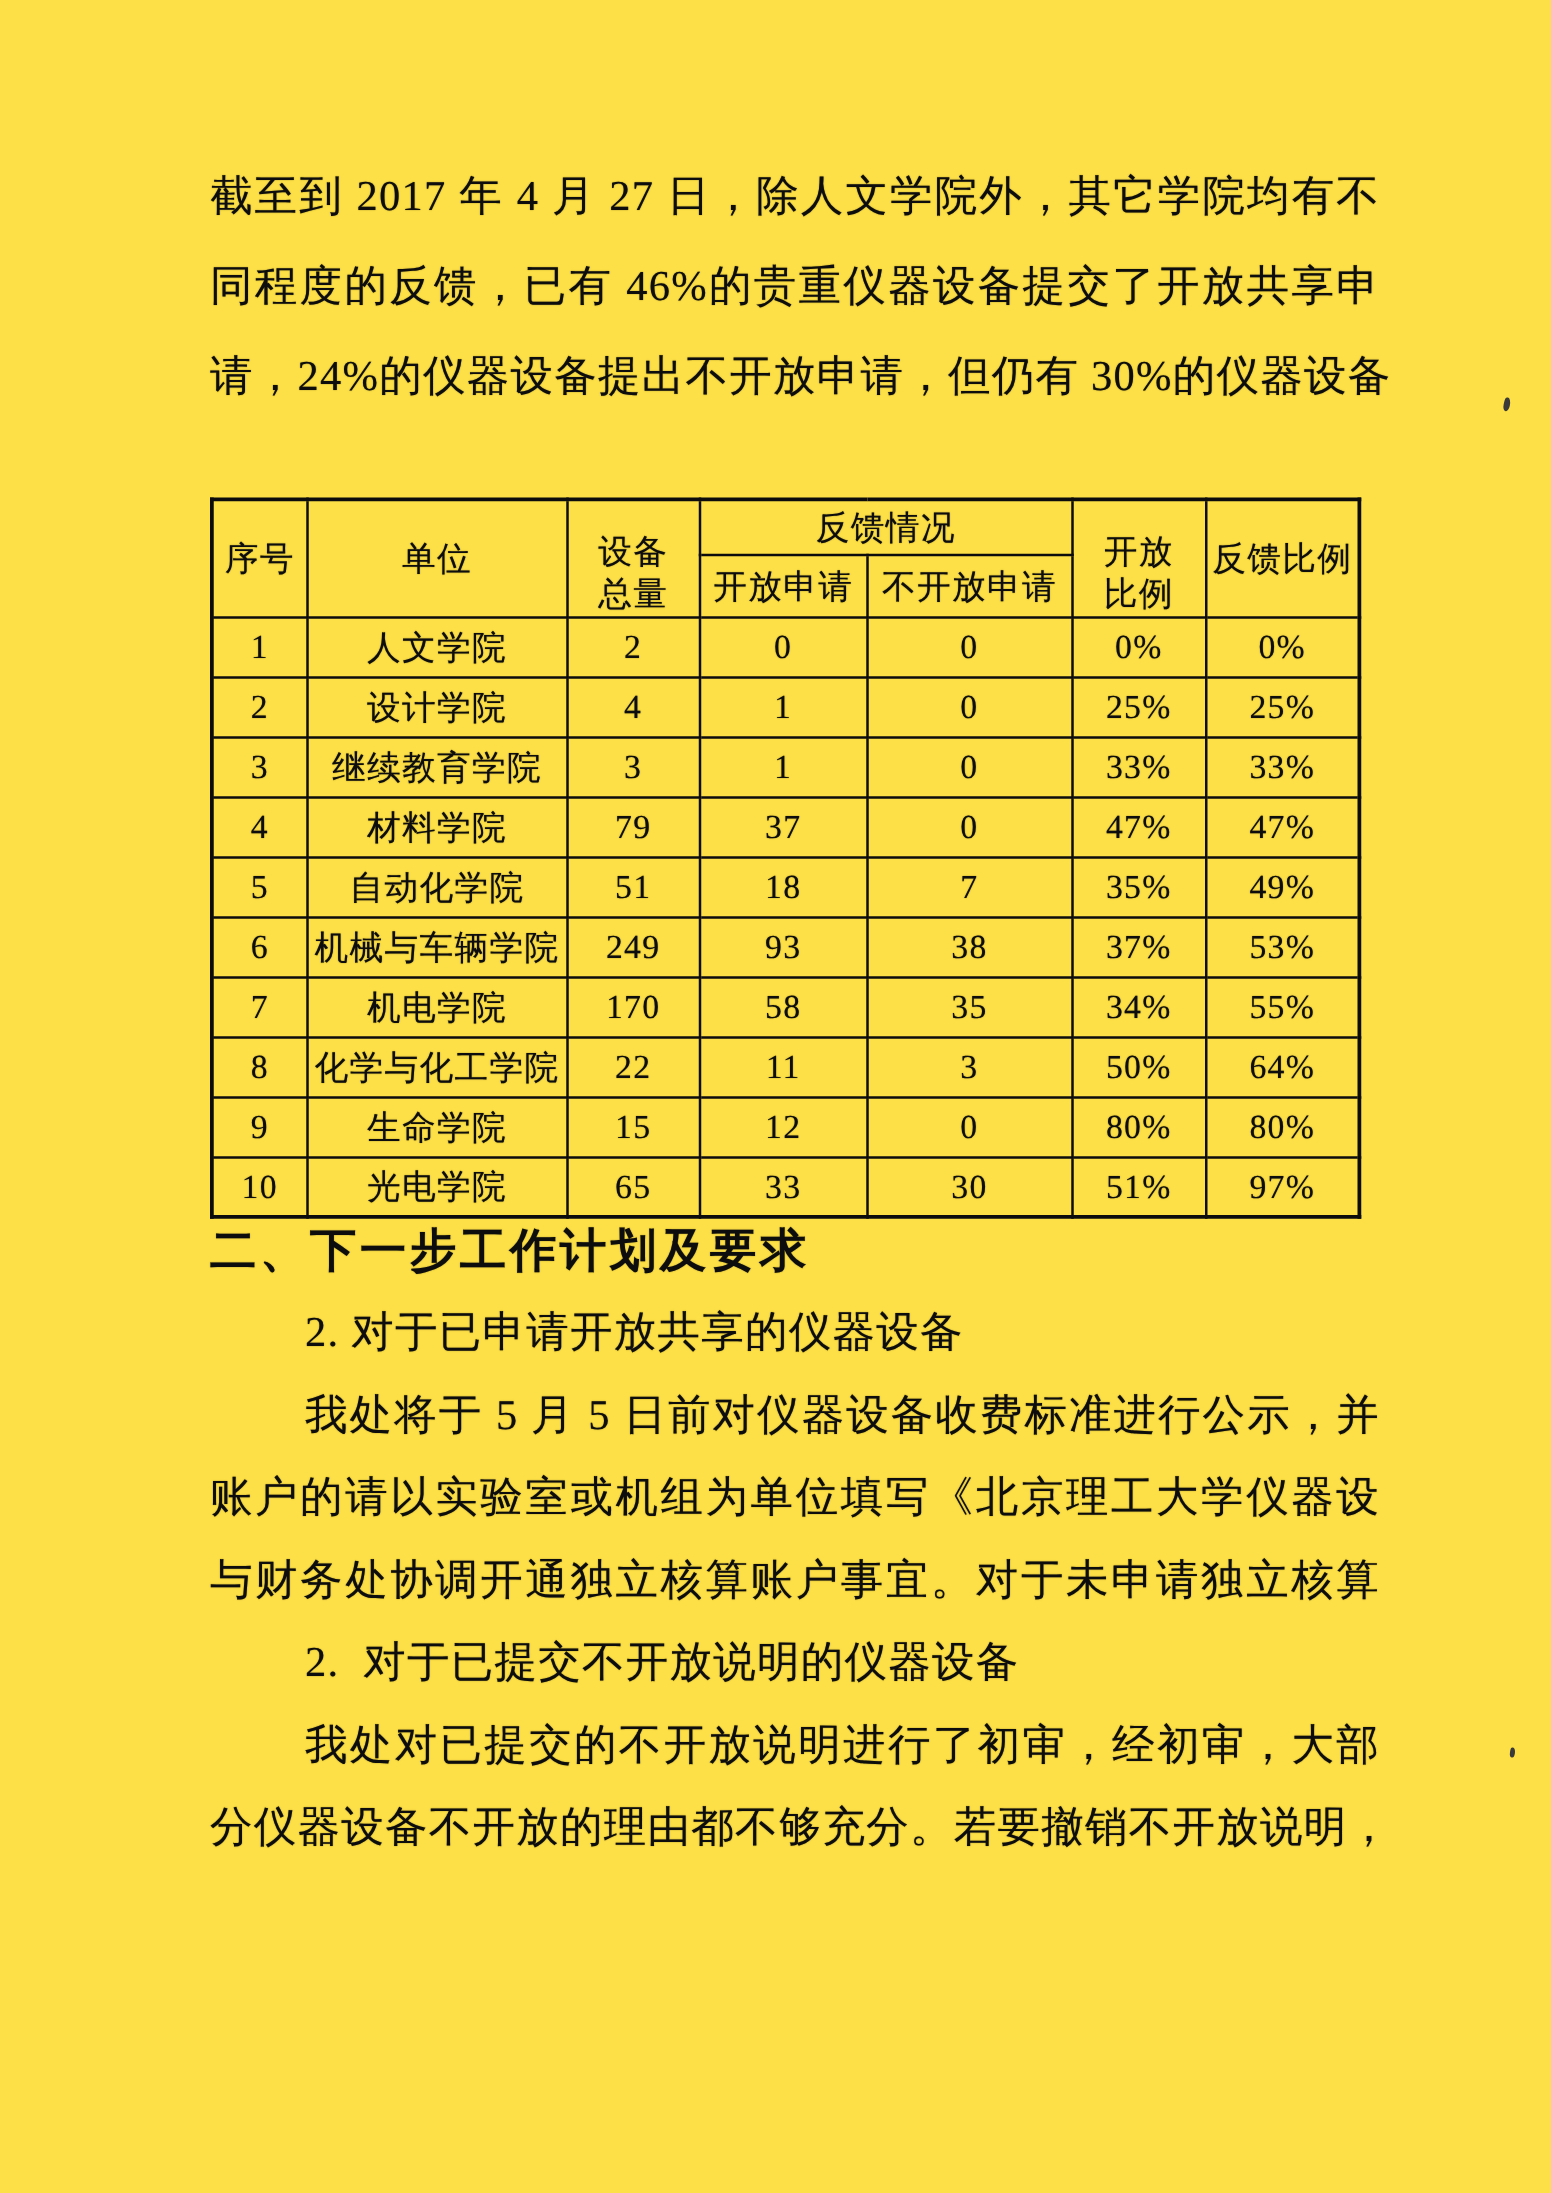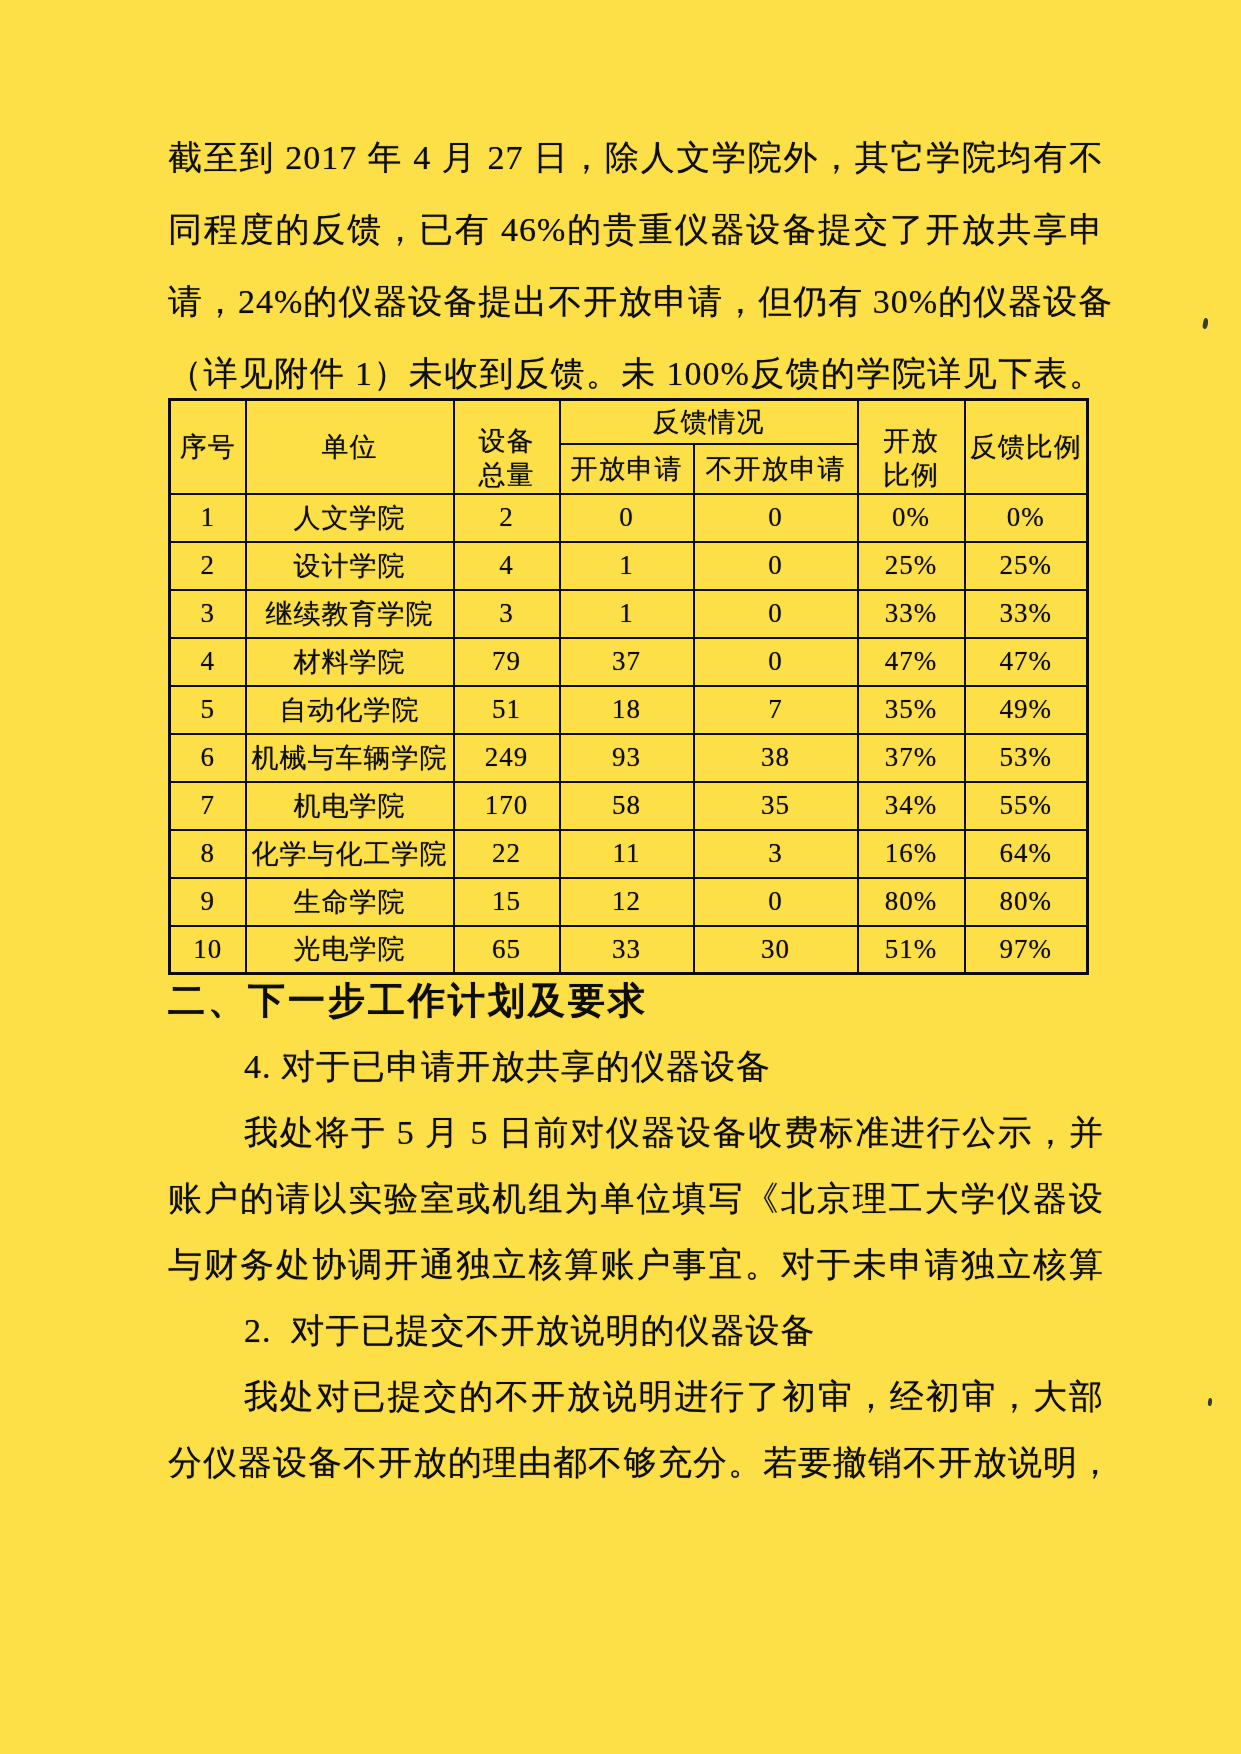--- a/index.html
+++ b/index.html
@@ -80,21 +80,20 @@
 </style>
 </head>
 <body>
 
 <div class="page">
 
   <div class="para1 ink">
     <div class="line">截至到 2017 年 4 月 27 日，除人文学院外，其它学院均有不</div>
     <div class="line">同程度的反馈，已有 46%的贵重仪器设备提交了开放共享申</div>
     <div class="line">请，24%的仪器设备提出不开放申请，但仍有 30%的仪器设备</div>
-    <div class="line">（详见附件 1）未收到反馈。未 100%反馈的学院详见下表。</div>
   </div>
 
   <div class="tbl-wrap ink">
     <table class="tbl">
       <colgroup>
         <col style="width:76px">
           <col style="width:208px">
           <col style="width:106px">
         <col style="width:134px">
           <col style="width:164px">
@@ -187,21 +186,21 @@
         <td>35</td>
         <td>34%</td>
         <td>55%</td>
       </tr>
       <tr class="drow">
         <td>8</td>
         <td>化学与化工学院</td>
         <td>22</td>
         <td>11</td>
         <td>3</td>
-        <td>16%</td>
+        <td>50%</td>
         <td>64%</td>
       </tr>
       <tr class="drow">
         <td>9</td>
         <td>生命学院</td>
         <td>15</td>
         <td>12</td>
         <td>0</td>
         <td>80%</td>
         <td>80%</td>
@@ -215,21 +214,21 @@
         <td>51%</td>
         <td>97%</td>
       </tr>
     </tbody>
       </table>
   </div>
 
   <div class="sec-heading ink">二、下一步工作计划及要求</div>
 
   <div class="block2 ink">
-    <div class="line ind t">4. 对于已申请开放共享的仪器设备</div>
+    <div class="line ind t">2. 对于已申请开放共享的仪器设备</div>
     <div class="line ind j">我处将于 5 月 5 日前对仪器设备收费标准进行公示，并</div>
     <div class="line j">账户的请以实验室或机组为单位填写《北京理工大学仪器设</div>
     <div class="line j">与财务处协调开通独立核算账户事宜。对于未申请独立核算</div>
     <div class="line ind t">2.  对于已提交不开放说明的仪器设备</div>
     <div class="line ind j">我处对已提交的不开放说明进行了初审，经初审，大部</div>
     <div class="line j">分仪器设备不开放的理由都不够充分。若要撤销不开放说明，</div>
   </div>
 
   <div class="speck speck1"></div>
   <div class="speck speck2"></div>

